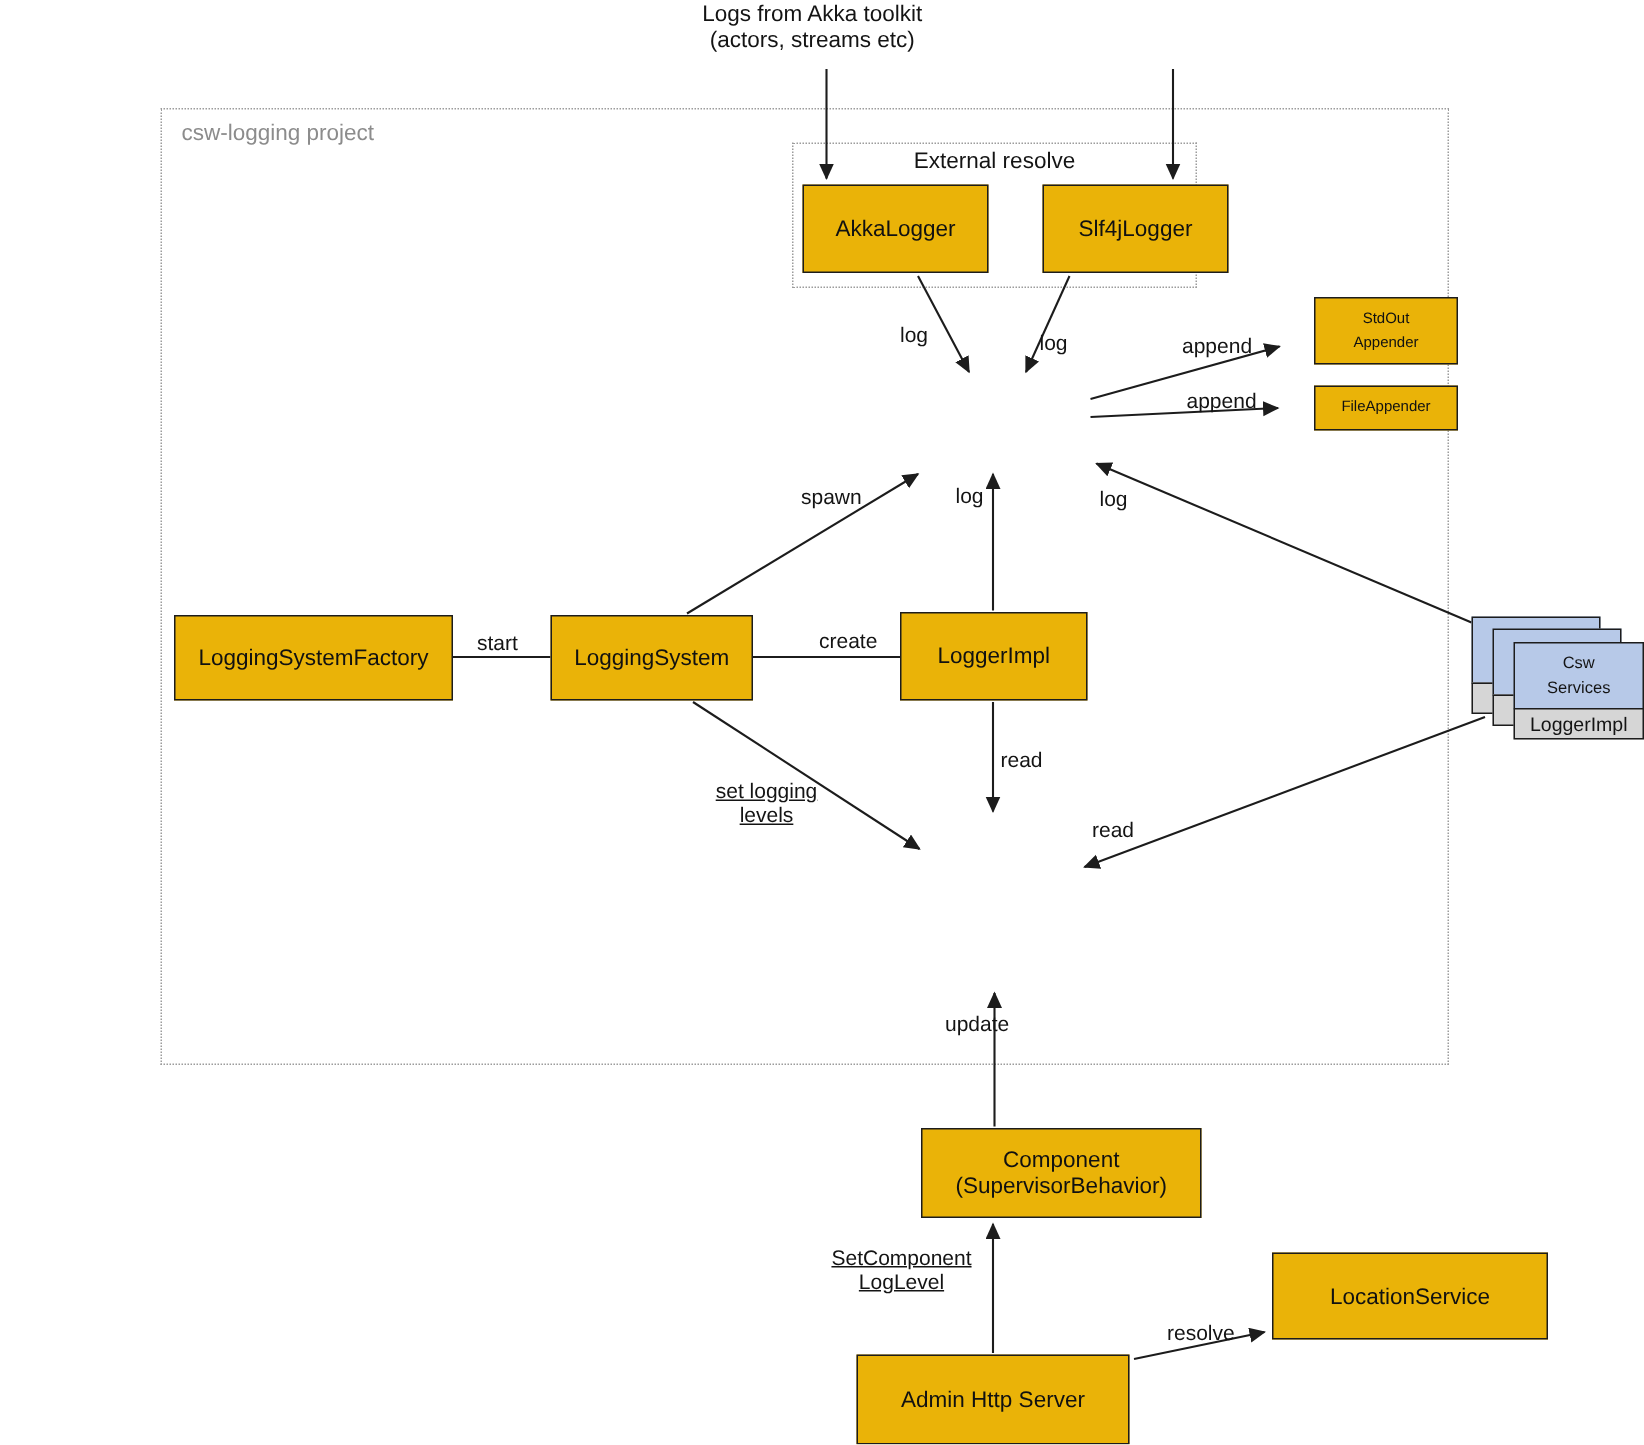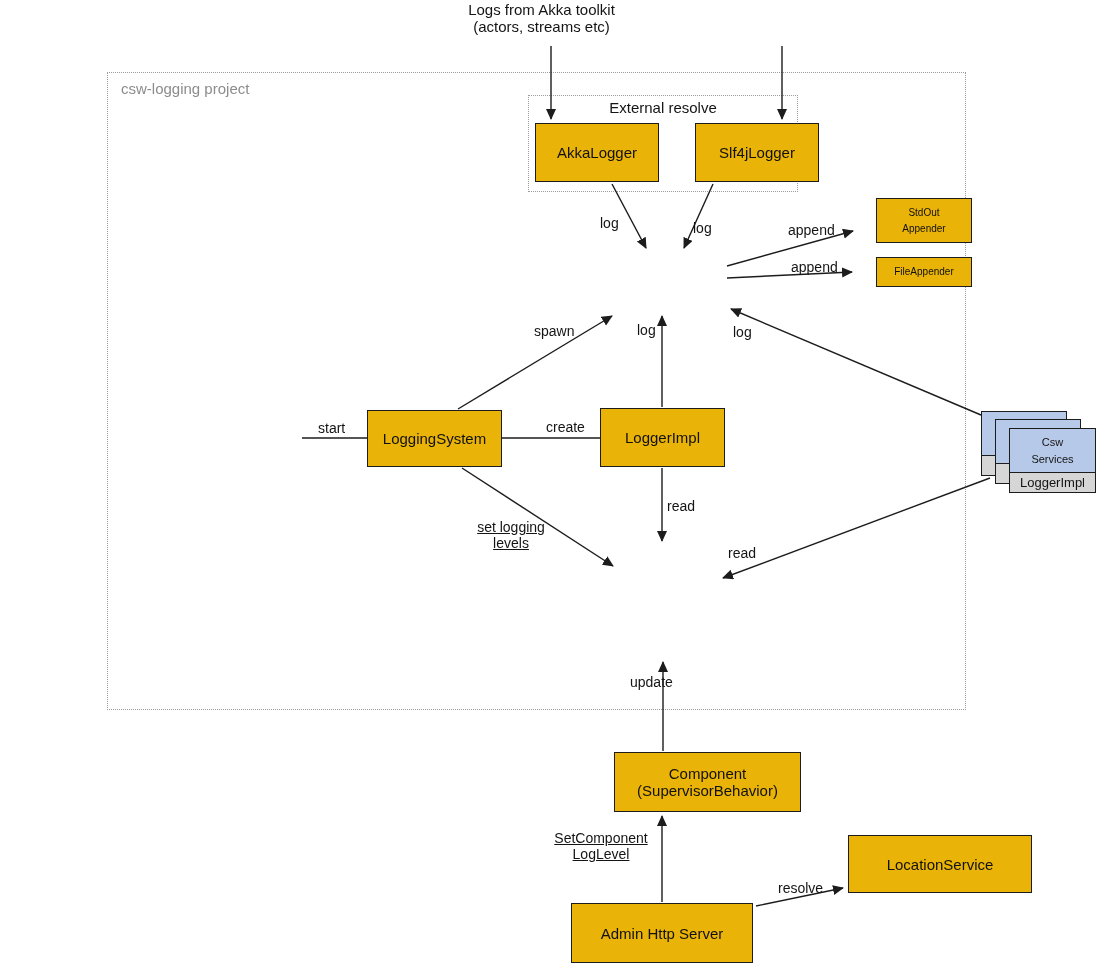--- a/index.html
+++ b/index.html
@@ -102,20 +102,23 @@
   <div class="node" style="left:667px; top:123px; width:124px; height:59px;margin-left:28px;">
     <span>Slf4jLogger</span>
   </div>
   <div class="node small" style="left:859px; top:198px; width:96px; height:45px;">
     <span>StdOut</span>
     <span>Appender</span>
   </div>
   <div class="node small" style="left:859px; top:257px; width:96px; height:30px;">
     <span>FileAppender</span>
   </div>
+  <div class="node" style="left:116px; top:410px; width:186px; height:57px;">
+    <span>LoggingSystemFactory</span>
+  </div>
   <div class="node" style="left:367px; top:410px; width:135px; height:57px;">
     <span>LoggingSystem</span>
   </div>
   <div class="node" style="left:600px; top:408px; width:125px; height:59px;">
     <span>LoggerImpl</span>
   </div>
 
   <div class="stack-layer" style="left:981px; top:411px; width:86px;">
     <div class="stack-blue"></div>
     <div class="stack-gray"></div>

